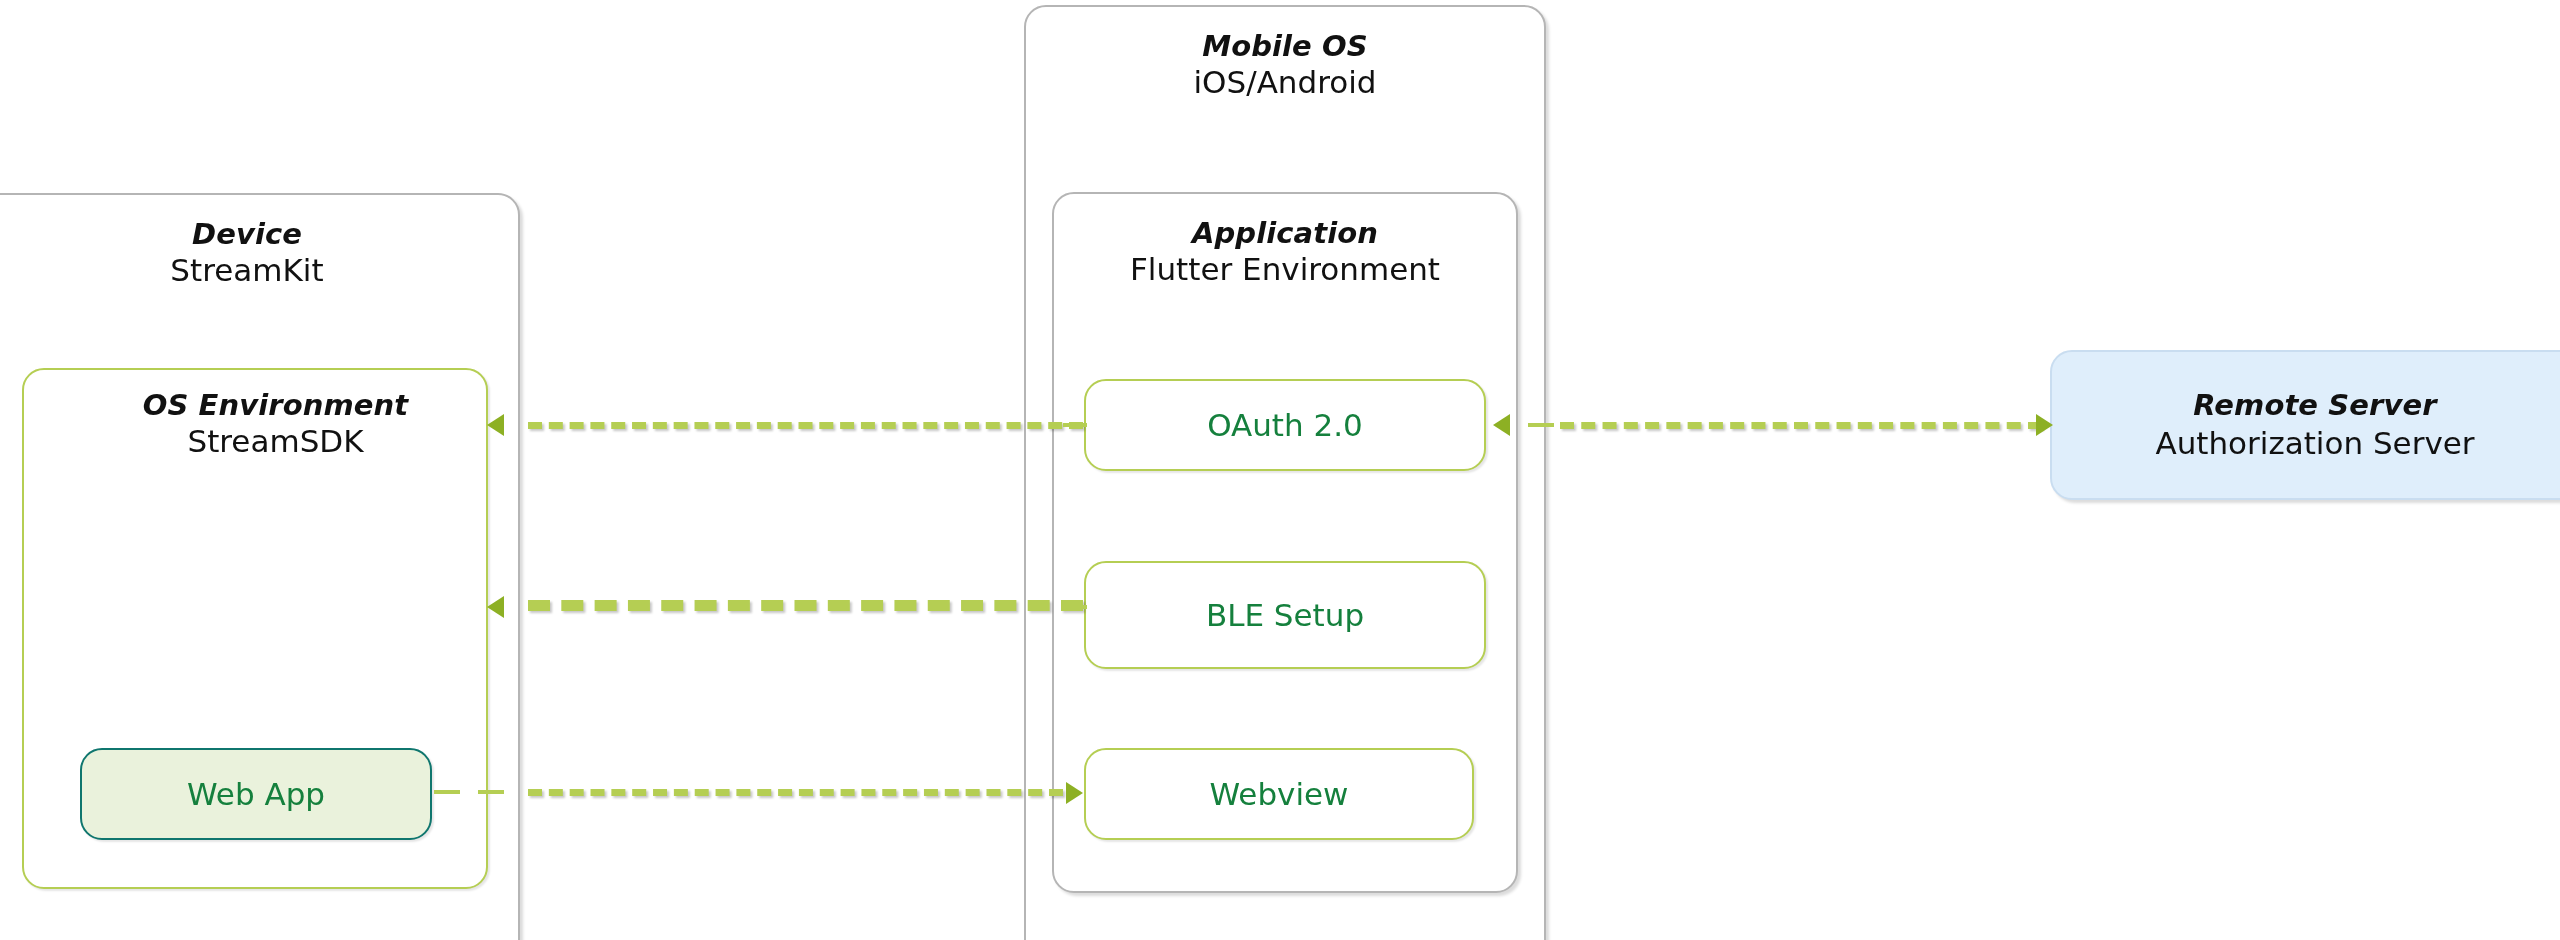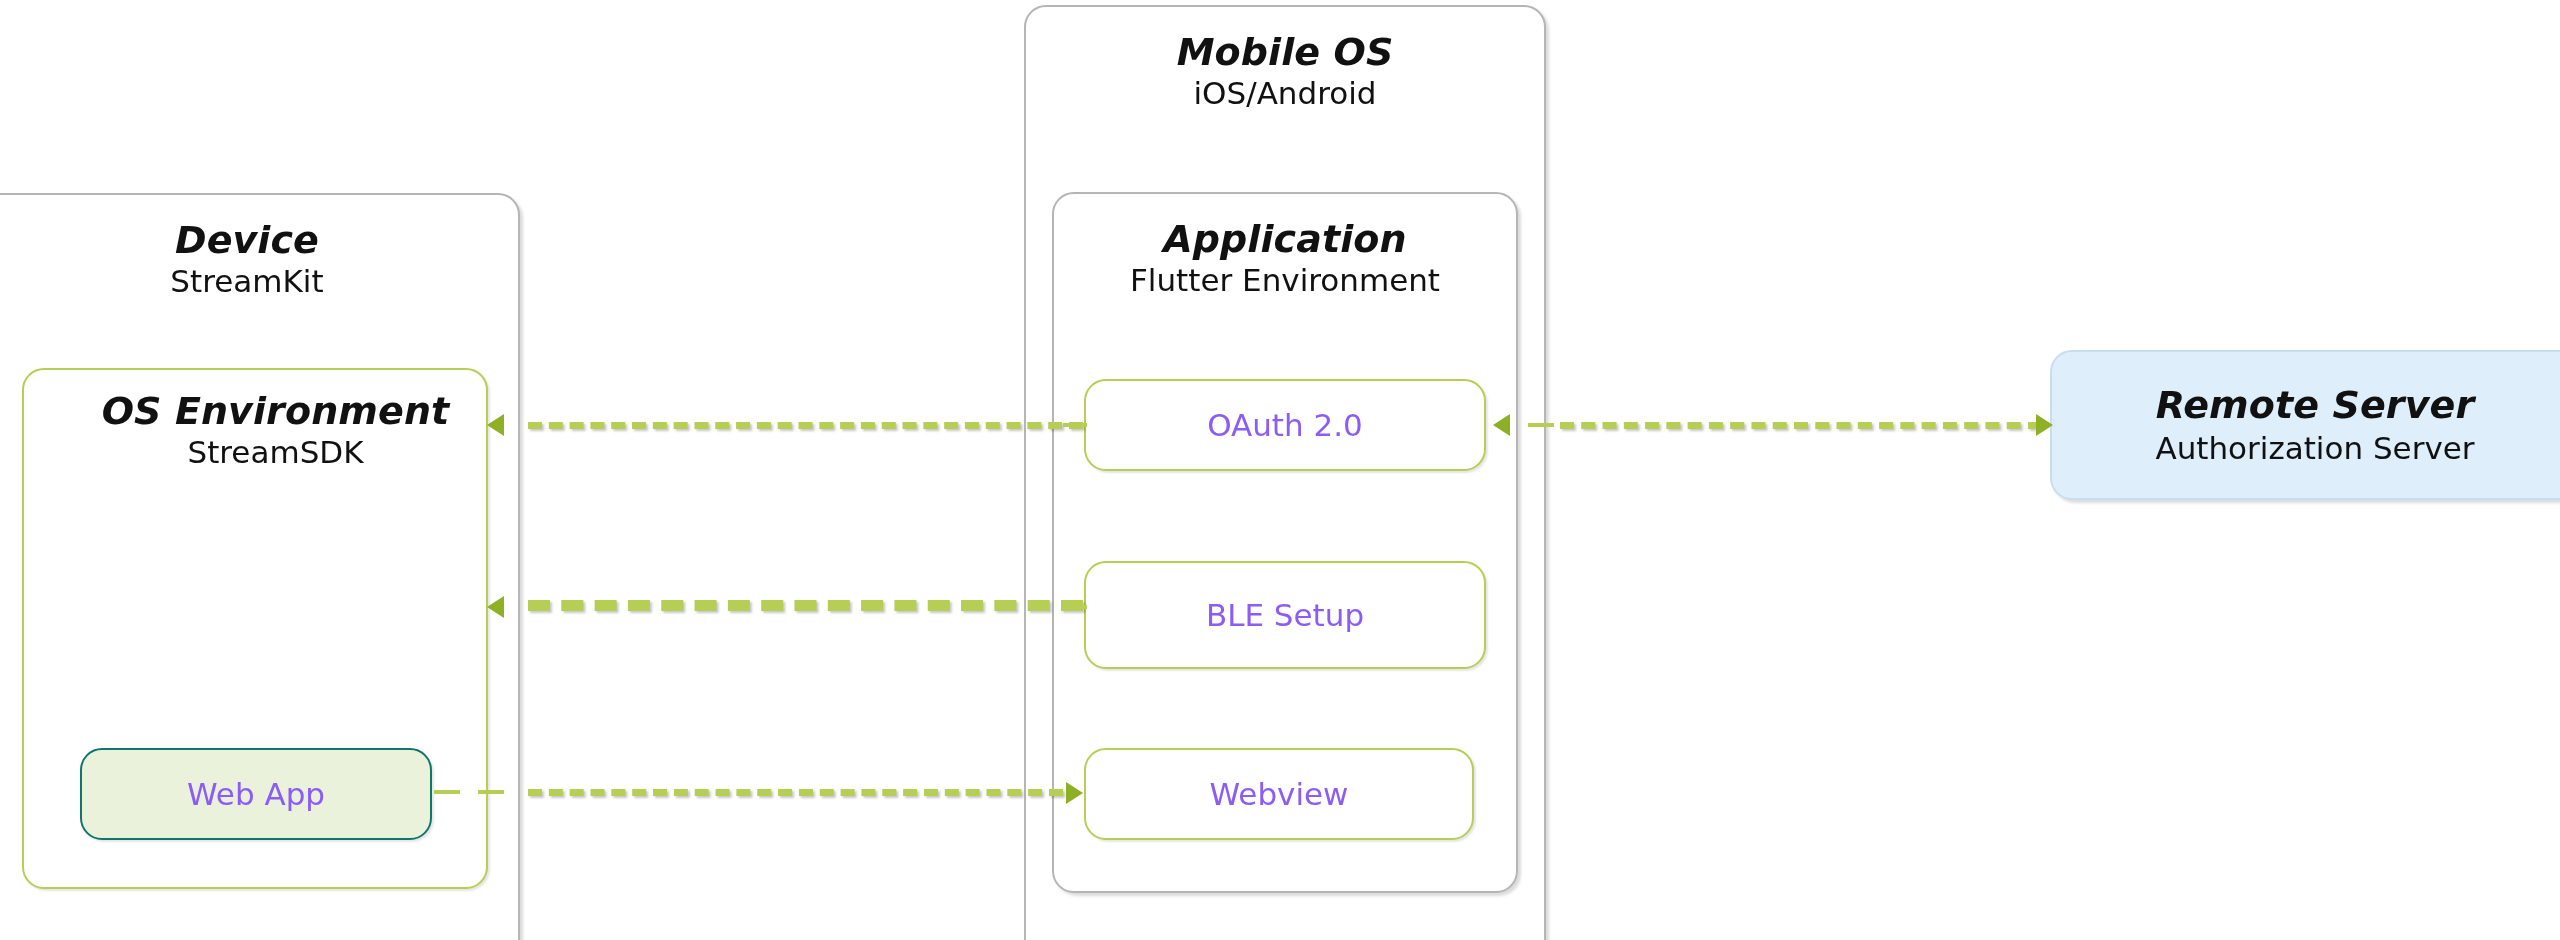--- a/index.html
+++ b/index.html
@@ -48,36 +48,36 @@
     left: 0; right: 0;
     text-align: center;
     line-height: 1.22;
     color: #111111;
     pointer-events: none;
   }
   .title-italic {
     display: block;
     font-style: italic;
     font-weight: bold;
-    font-size: 38px;
+    font-size: 29px;
     letter-spacing: 0.1px;
   }
   .title-plain {
     display: block;
     font-weight: normal;
     font-size: 31px;
   }
   .leaf-label {
     position: absolute;
     left: 0; right: 0;
     top: 50%;
     transform: translateY(-50%);
     text-align: center;
     font-size: 31px;
-    color: #8b5cf6;
+    color: #15803d;
     pointer-events: none;
   }
   .remote-label {
     position: absolute;
     left: 0; right: 0;
     top: 50%;
     transform: translateY(-50%);
     text-align: center;
     line-height: 1.24;
     color: #111111;

